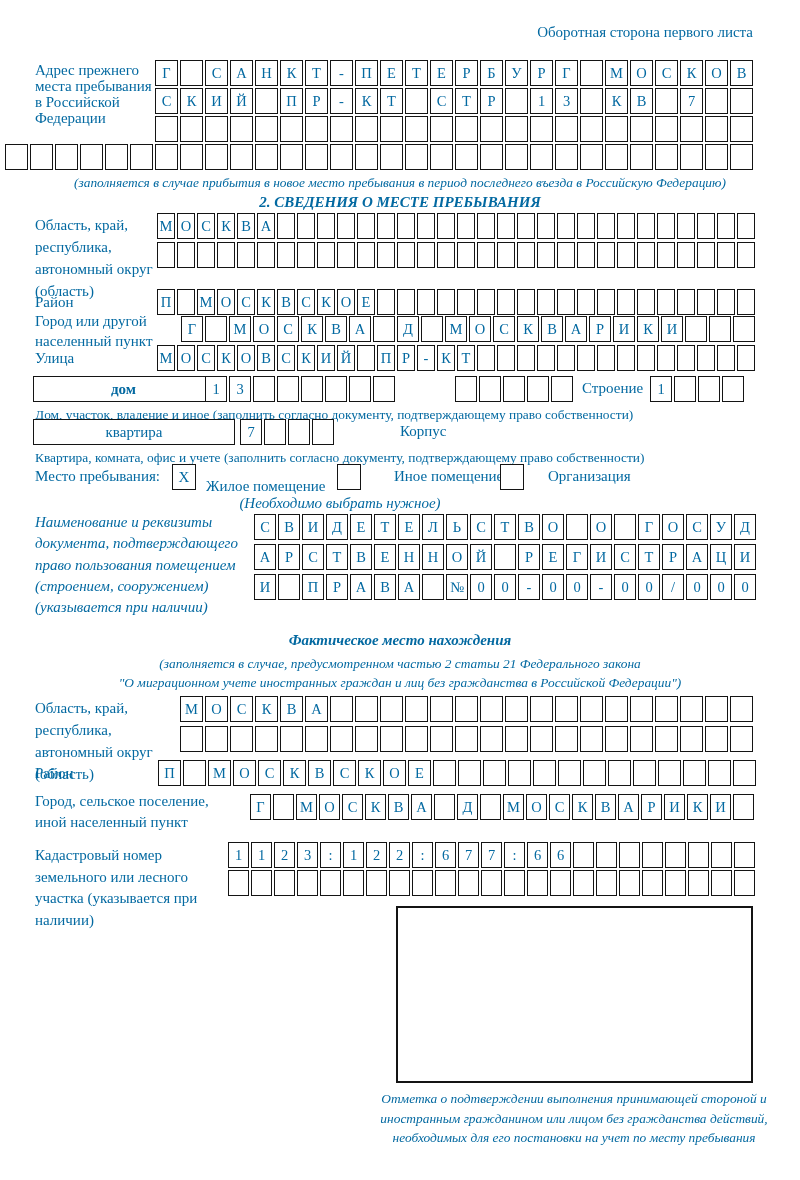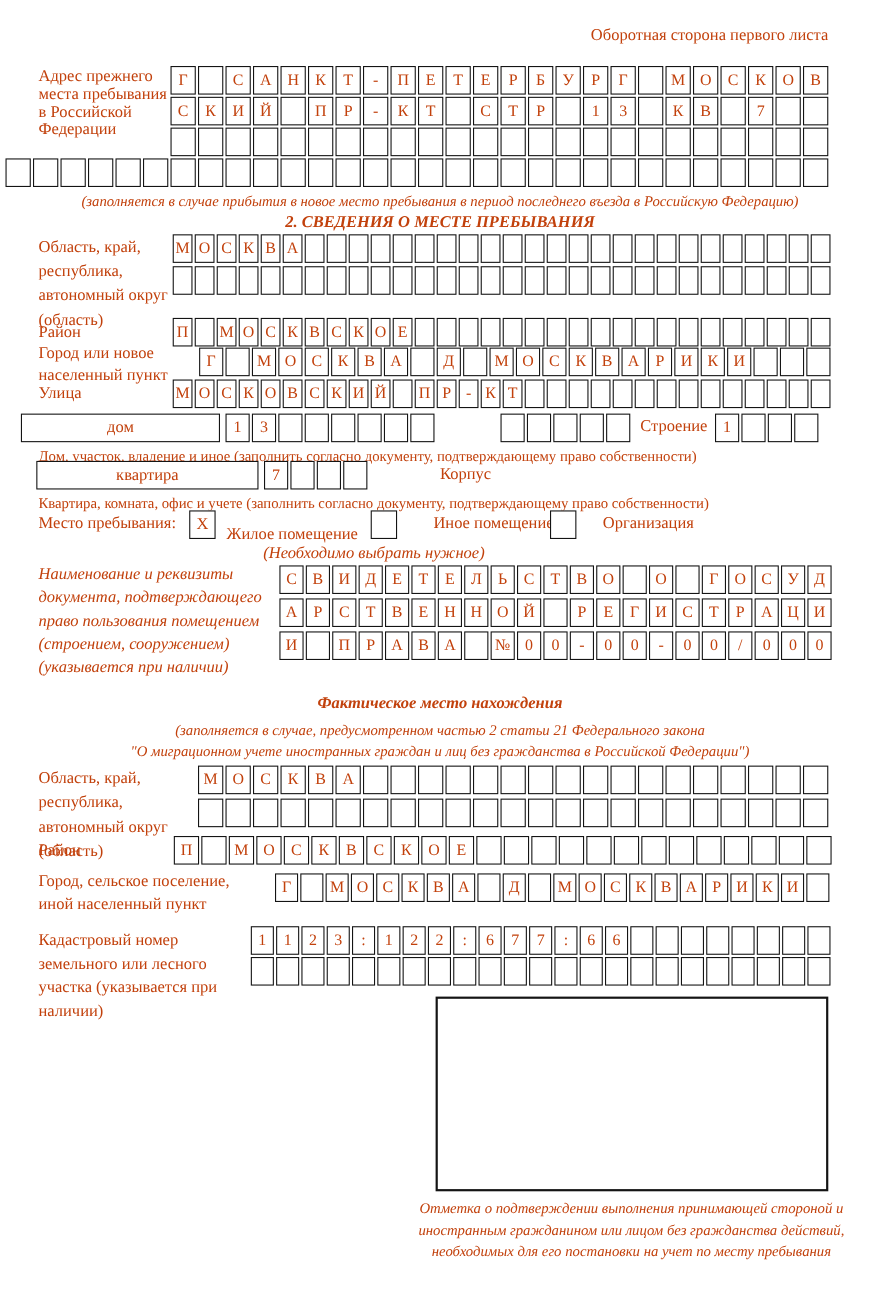--- a/index.html
+++ b/index.html
@@ -1,17 +1,17 @@
 <!DOCTYPE html>
 <html lang="ru"><head>
 <meta charset="utf-8">
 <style>
   html,body{margin:0;padding:0;background:#fff;}
   .page{
-    position:relative;width:800px;height:1180px;background:#fff;color:#c2410c;
+    position:relative;width:800px;height:1180px;background:#fff;color:#0369a1;
     font-family:"Liberation Serif","DejaVu Serif",serif;overflow:hidden;
   }
   .t{position:absolute;font-size:15px;line-height:21px;}
   .small{font-size:13.4px;line-height:18px;}
   .bold{font-weight:bold;}
   .center{text-align:center;font-style:italic;}
   .cellrow{position:absolute;display:flex;gap:2px;}
   .cell{
     box-sizing:border-box;border:1.6px solid #141414;background:#fff;
     display:inline-flex;align-items:center;justify-content:center;
@@ -248,21 +248,21 @@
       <span class="cell"></span>
       <span class="cell"></span>
       <span class="cell"></span>
       <span class="cell"></span>
       <span class="cell"></span>
       <span class="cell"></span>
       <span class="cell"></span>
       <span class="cell"></span>
     </div>
 
-  <div class="t" style="top:311px;left:35px;width:142px;line-height:20px;">Город или новое населенный пункт</div>
+  <div class="t" style="top:311px;left:35px;width:142px;line-height:20px;">Город или другой населенный пункт</div>
   <div class="cellrow szM" style="top:316px;left:181px;">
       <span class="cell">Г</span>
       <span class="cell"></span>
       <span class="cell">М</span>
       <span class="cell">О</span>
       <span class="cell">С</span>
       <span class="cell">К</span>
       <span class="cell">В</span>
       <span class="cell">А</span>
       <span class="cell"></span>
@@ -310,21 +310,21 @@
       <span class="cell"></span>
       <span class="cell"></span>
       <span class="cell"></span>
       <span class="cell"></span>
       <span class="cell"></span>
       <span class="cell"></span>
       <span class="cell"></span>
       <span class="cell"></span>
     </div>
 
-  <div class="widebox" style="top:376px;left:19px;width:181px;">дом</div>
+  <div class="widebox" style="top:376px;left:33px;width:181px;font-weight:bold;">дом</div>
   <div class="cellrow szM" style="top:376px;left:205px;">
       <span class="cell">1</span>
       <span class="cell">3</span>
       <span class="cell"></span>
       <span class="cell"></span>
       <span class="cell"></span>
       <span class="cell"></span>
       <span class="cell"></span>
       <span class="cell"></span>
     </div>

